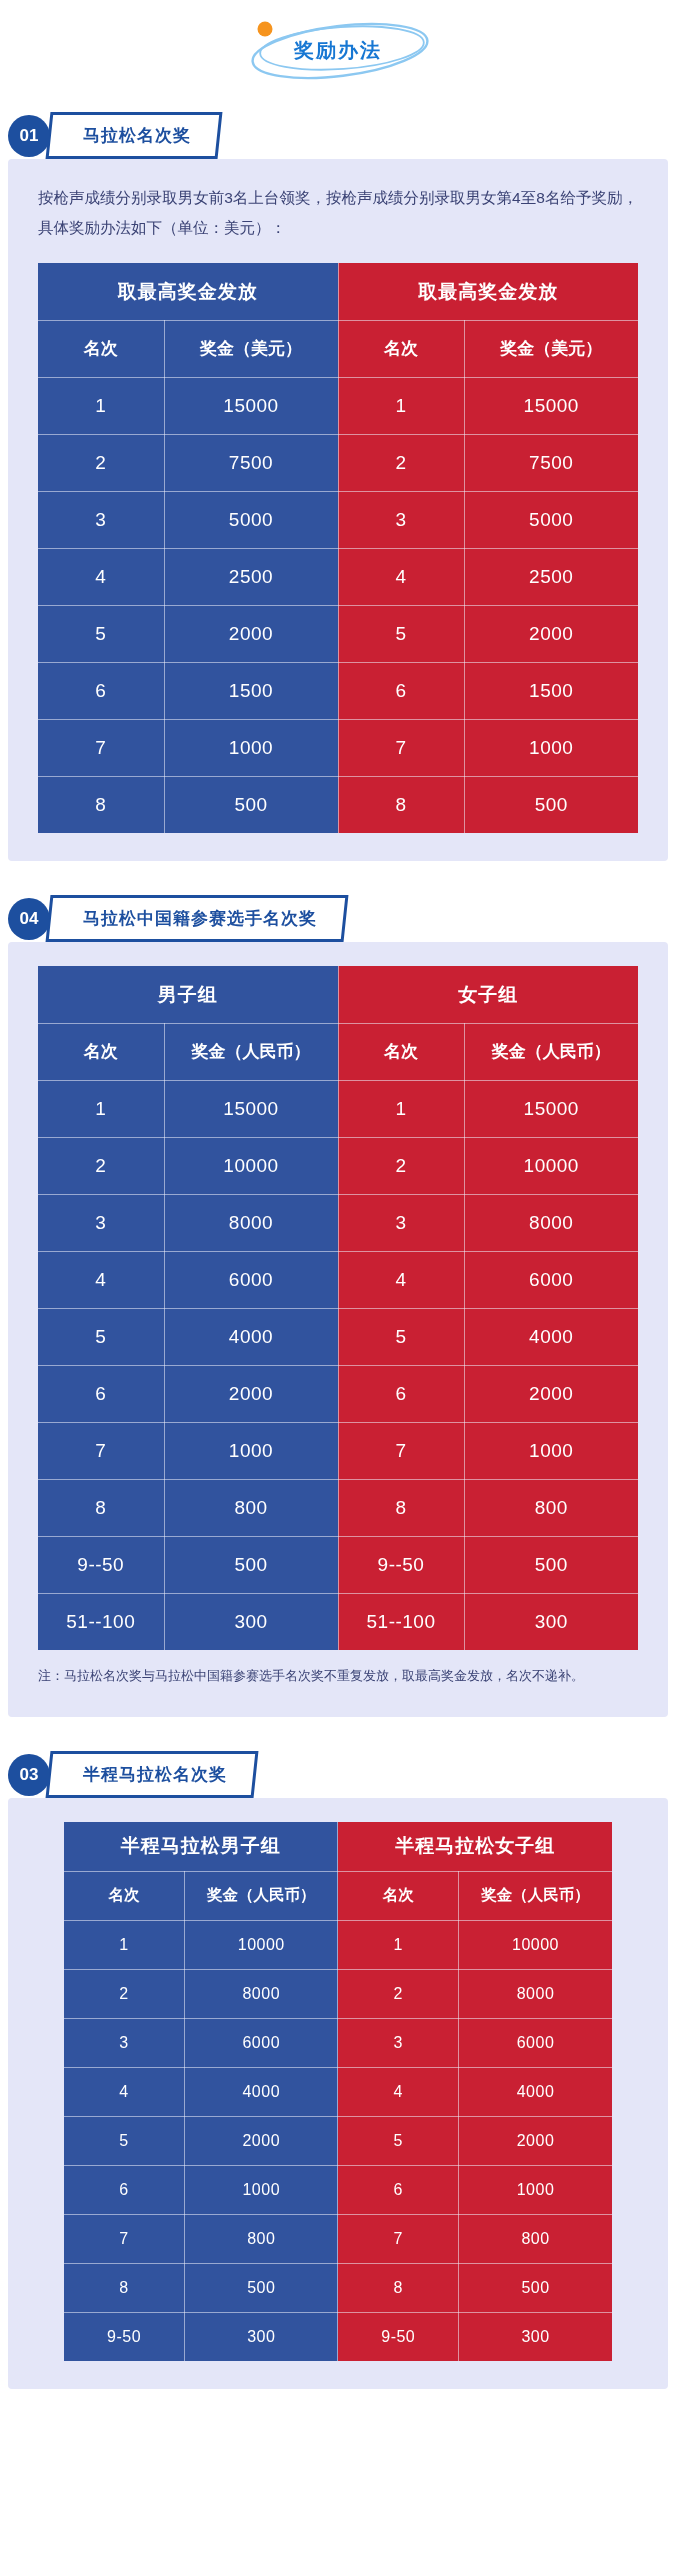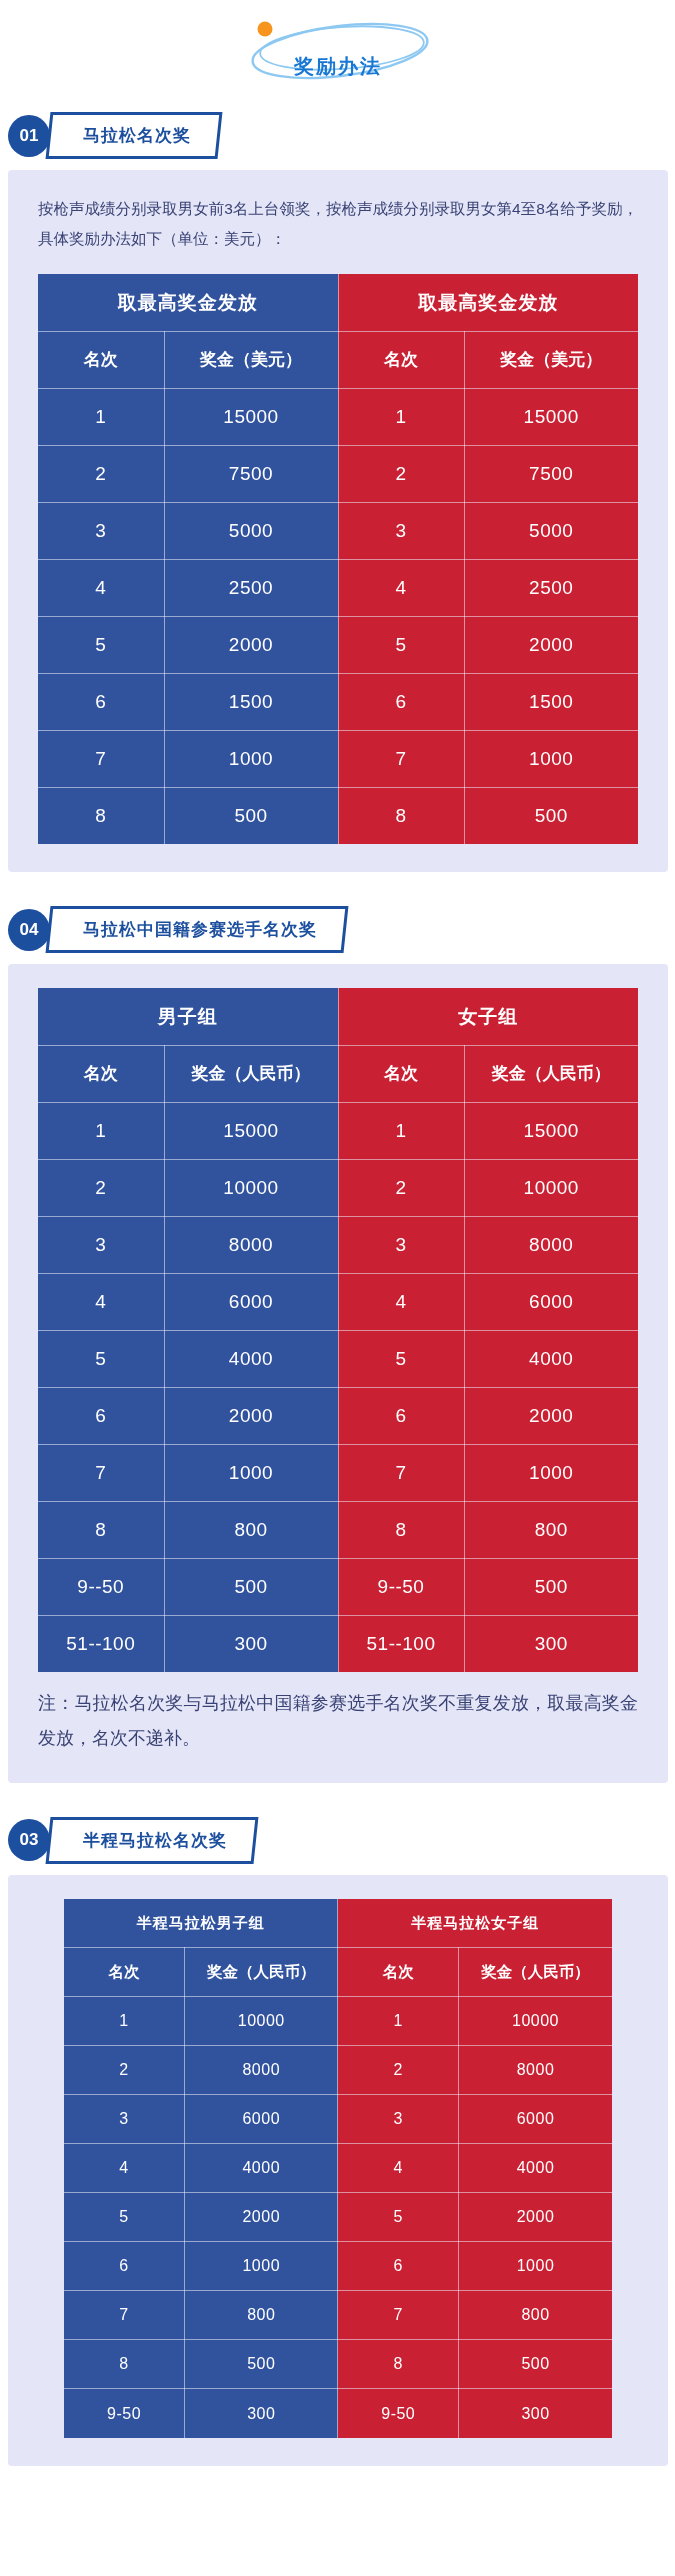--- a/index.html
+++ b/index.html
@@ -13,21 +13,21 @@
     font-family:"Liberation Sans","DejaVu Sans",sans-serif;
     color:var(--text);
   }
   .page{width:676px; padding-bottom:16px;}
 
   
   .header{display:flex; justify-content:center; padding-top:10px;}
   .title-wrap{position:relative; width:200px; height:78px;}
   .title-wrap svg{position:absolute; left:0; top:0;}
   .page-title{
-    position:absolute; left:50%; top:56px; transform:translate(-50%,-50%);
+    position:absolute; left:50%; top:40px; transform:translate(-50%,-50%);
     color:var(--titleblue); font-weight:bold; font-size:20px; letter-spacing:2px;
     white-space:nowrap;
   }
 
   
   section{margin-top:34px;}
   section:first-of-type{margin-top:24px;}
   .sec-head{display:flex; align-items:center; padding-left:8px; position:relative;gap:13px;}
   .badge{
     width:42px; height:42px; border-radius:50%; background:var(--badge);
@@ -40,48 +40,48 @@
     padding:9px 26px 9px 32px; transform:skewX(-6deg); z-index:1;
   }
   .title-box .sec-title{
     display:inline-block; transform:skewX(6deg);
     color:var(--badge); font-weight:bold; font-size:17px; letter-spacing:1px;
     white-space:nowrap;
   }
 
   
   .panel{
-    background:var(--panel); margin:11px 8px 0; padding:24px 30px 28px;
+    background:var(--panel); margin:0 8px 0; padding:24px 30px 28px;
     border-radius:4px;
   }
   .para{
     margin:0 0 20px; font-size:15.5px; line-height:1.95; color:var(--text);
     text-align:justify;
   }
   .note{
-    margin:14px 0 0; font-size:18px; line-height:1.9; color:var(--text);
+    margin:14px 0 0; font-size:13px; line-height:1.9; color:var(--text);
     text-align:justify;
   }
 
   
   .prize-table{
     width:100%; border-collapse:collapse; border-style:hidden;
     text-align:center; color:#fff; table-layout:fixed;
   }
   .prize-table th,.prize-table td{
     border:1px solid rgba(238,240,252,.55); padding:0;
   }
   .c-blue{background:var(--blue);}
   .c-red{background:var(--red);}
   .t-wide th,.t-wide td{height:57px;}
   .t-narrow th,.t-narrow td{height:49px;}
   .group-h{font-size:19px; font-weight:bold; letter-spacing:1px;}
   .col-h{font-size:17px; font-weight:bold;}
   .prize-table td{font-size:19px; font-weight:normal; letter-spacing:0.5px;}
-  .t-narrow .group-h{font-size:15px;}
+  .t-narrow .group-h{font-size:19px;}
   .t-narrow .col-h{font-size:15.5px;}
   .t-narrow td{font-size:16px;}
   .table-indent{margin:0 26px;}
 </style>
 </head>
 <body>
 
 <div class="page">
 
   <div class="header">

